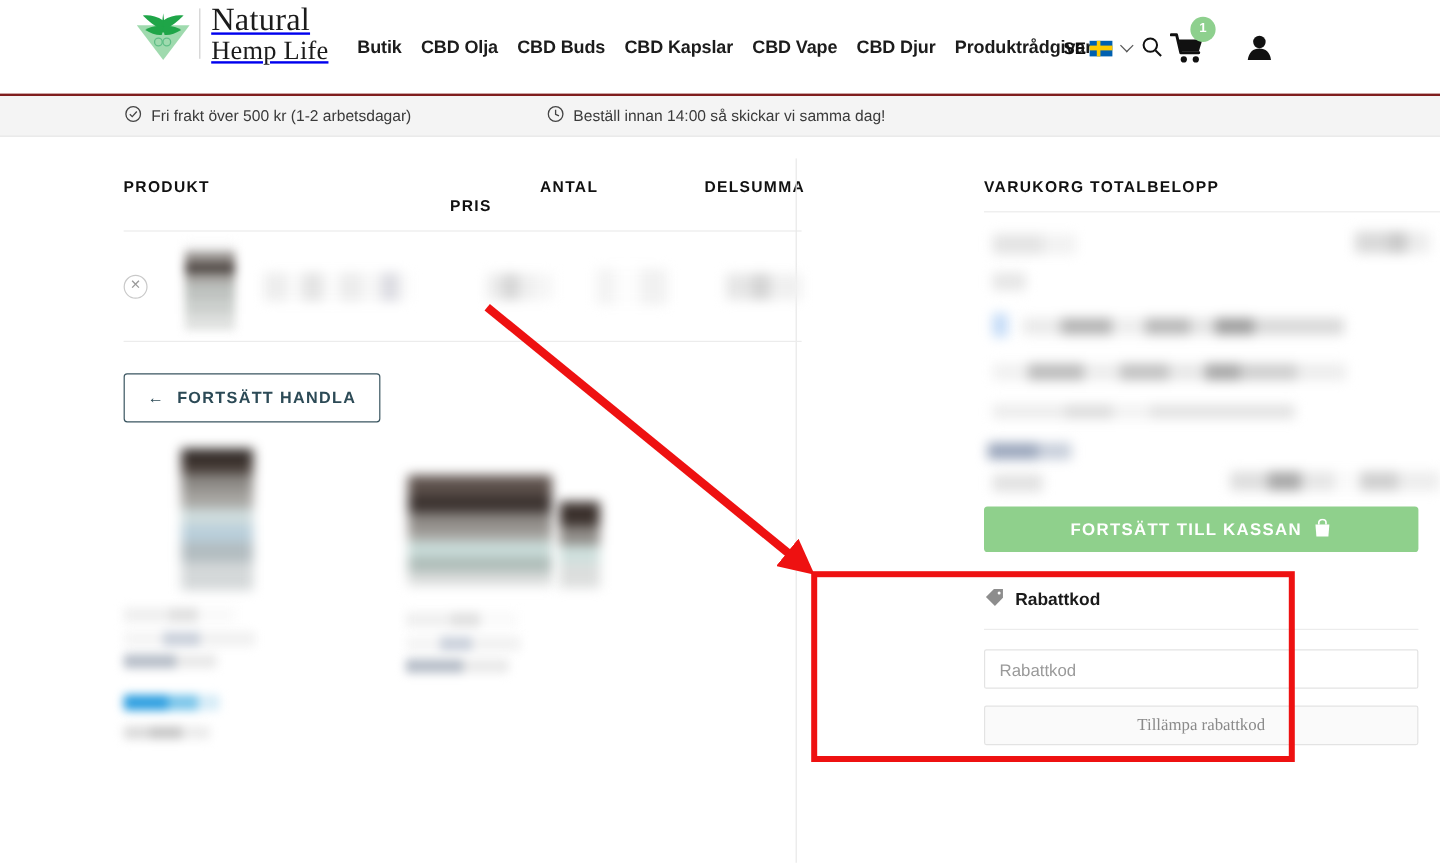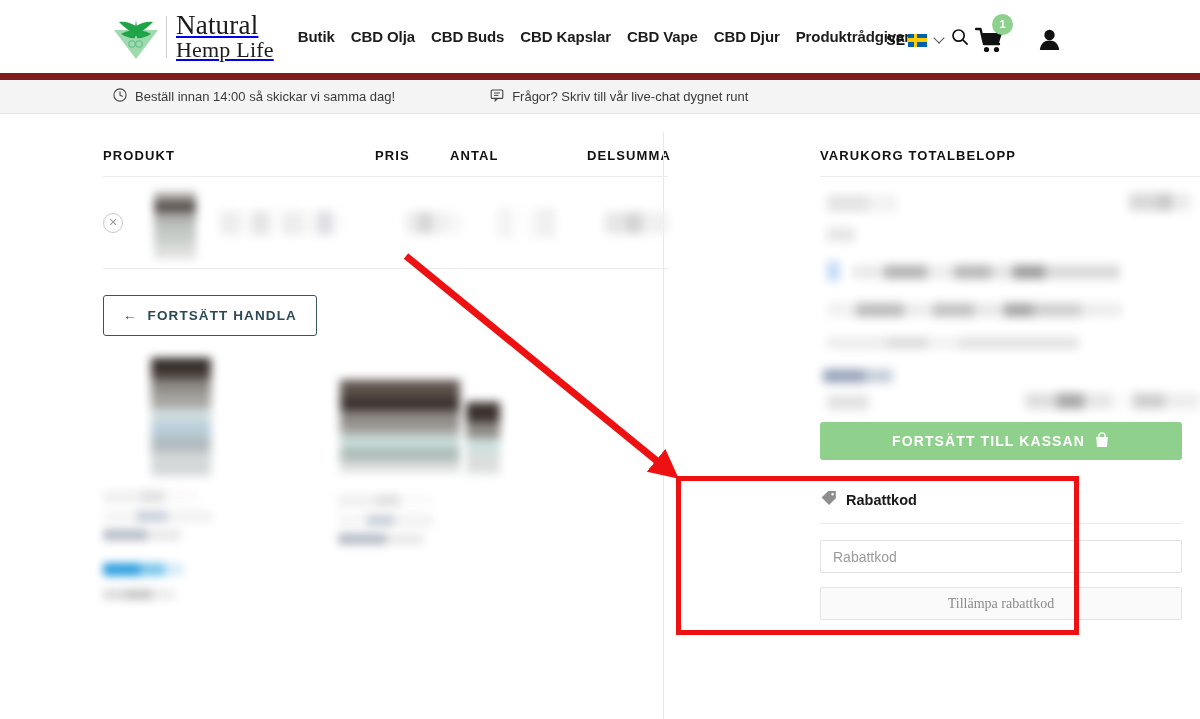--- a/index.html
+++ b/index.html
@@ -12,23 +12,22 @@
     -webkit-font-smoothing: antialiased;
   }
 
   .page { position: relative; width: 1200px; height: 719px; background:#fff; }
 
   
   .header {
     position: relative;
     height: 80px;
     display: flex;
-    align-items: center;
     background: #ffffff;
-    border-bottom: 7px solid #7f1d1d;
+    border-bottom: 2px solid #7f1d1d;
   }
   .logo-wrap {
     display: flex;
     align-items: center;
     margin-left: 110px;
     height: 56px;
   }
   .logo-mark { width: 52px; height: 50px; position: relative; flex: 0 0 auto; }
   .logo-divider {
     width: 1px; height: 42px; background: #cfcfcf; margin: 0 9px 0 4px;
@@ -125,21 +124,21 @@
   .cart-head {
     display: flex;
     font-size: 13px;
     font-weight: bold;
     letter-spacing: 1.1px;
     color: #111;
     padding-bottom: 13px;
     border-bottom: 1px solid #ececec;
   }
   .ch-prod { width: 272px; }
-  .ch-pris { width: 75px; }
+  .ch-pris { width: 75px; margin-top: 16px; }
   .ch-antal { width: 105px; }
   .ch-del { width: 110px; padding-left: 32px; }
 
   .cart-row {
     display: flex;
     align-items: center;
     height: 92px;
     border-bottom: 1px solid #ececec;
     position: relative;
   }
@@ -383,42 +382,40 @@
       <div class="user-wrap">
         <svg width="21" height="22" viewBox="0 0 21 22">
           <circle cx="10.5" cy="6" r="5.2" fill="#111"></circle>
           <path d="M0.8,21 C1.6,14.4 5.4,11.4 10.5,11.4 C15.6,11.4 19.4,14.4 20.2,21 Z" fill="#111"></path>
         </svg>
       </div>
     </div>
   </div>
 
   <div class="infobar">
+    <div class="info-item i1">
+      <span>
+        <svg width="14" height="14" viewBox="0 0 14 14">
+          <circle cx="7" cy="7" r="6.1" fill="none" stroke="#444" stroke-width="1.1"></circle>
+          <polyline points="4.2,7.2 6.2,9.2 10,4.9" fill="none" stroke="#444" stroke-width="1.1"></polyline>
+        </svg>
+      </span>
+      <span>Fri frakt över 500 kr (1-2 arbetsdagar)</span>
+    </div>
 
     <div class="info-item i2">
       <span>
         <svg width="14" height="14" viewBox="0 0 14 14">
           <circle cx="7" cy="7" r="6.1" fill="none" stroke="#444" stroke-width="1.1"></circle>
           <polyline points="7,3.4 7,7.2 9.8,8.6" fill="none" stroke="#444" stroke-width="1.1"></polyline>
         </svg>
       </span>
       <span>Beställ innan 14:00 så skickar vi samma dag!</span>
     </div>
 
-    <div class="info-item i3">
-      <span>
-        <svg width="14" height="14" viewBox="0 0 14 14">
-          <rect x="1.2" y="2" width="11.6" height="8.4" rx="1" fill="none" stroke="#444" stroke-width="1.1"></rect>
-          <polyline points="5.2,10.4 5.2,12.8 7.8,10.4" fill="none" stroke="#444" stroke-width="1.1"></polyline>
-          <line x1="4" y1="5" x2="10" y2="5" stroke="#444" stroke-width="1"></line>
-          <line x1="4" y1="7.4" x2="8.4" y2="7.4" stroke="#444" stroke-width="1"></line>
-        </svg>
-      </span>
-      <span>Frågor? Skriv till vår live-chat dygnet runt</span>
-    </div>
   </div>
 
   <div class="body-wrap">
 
     <div class="vsep"></div>
 
     <div class="col-left">
 
       <div class="cart-head">
         <div class="ch-prod">PRODUKT</div>

